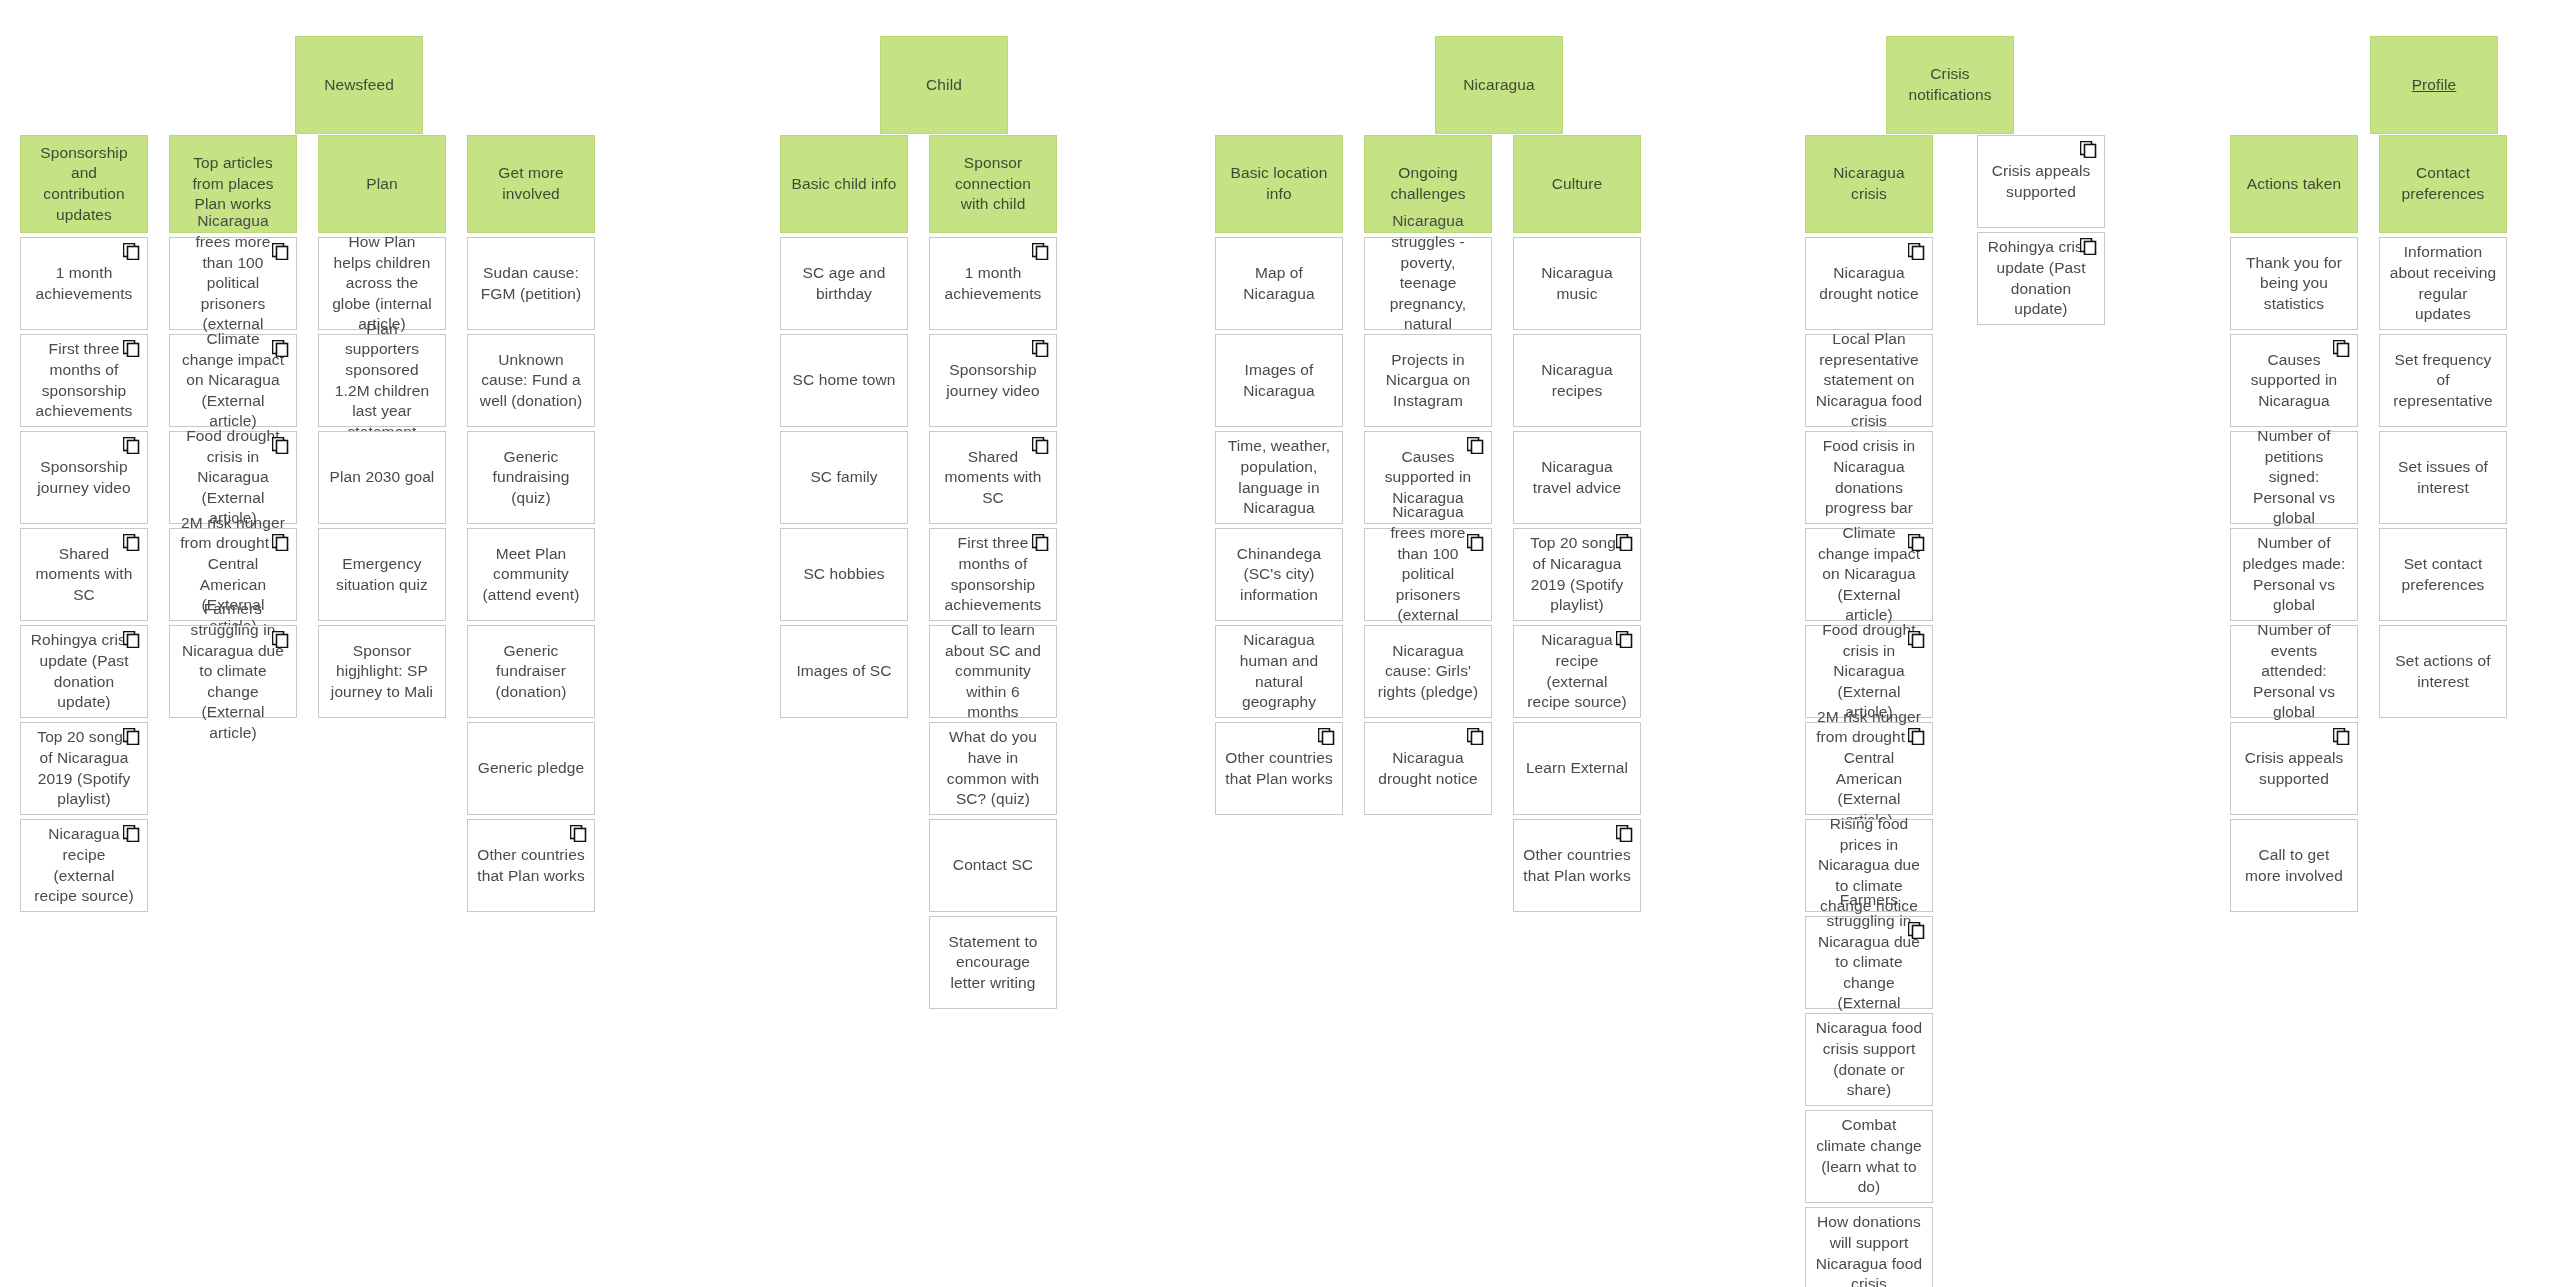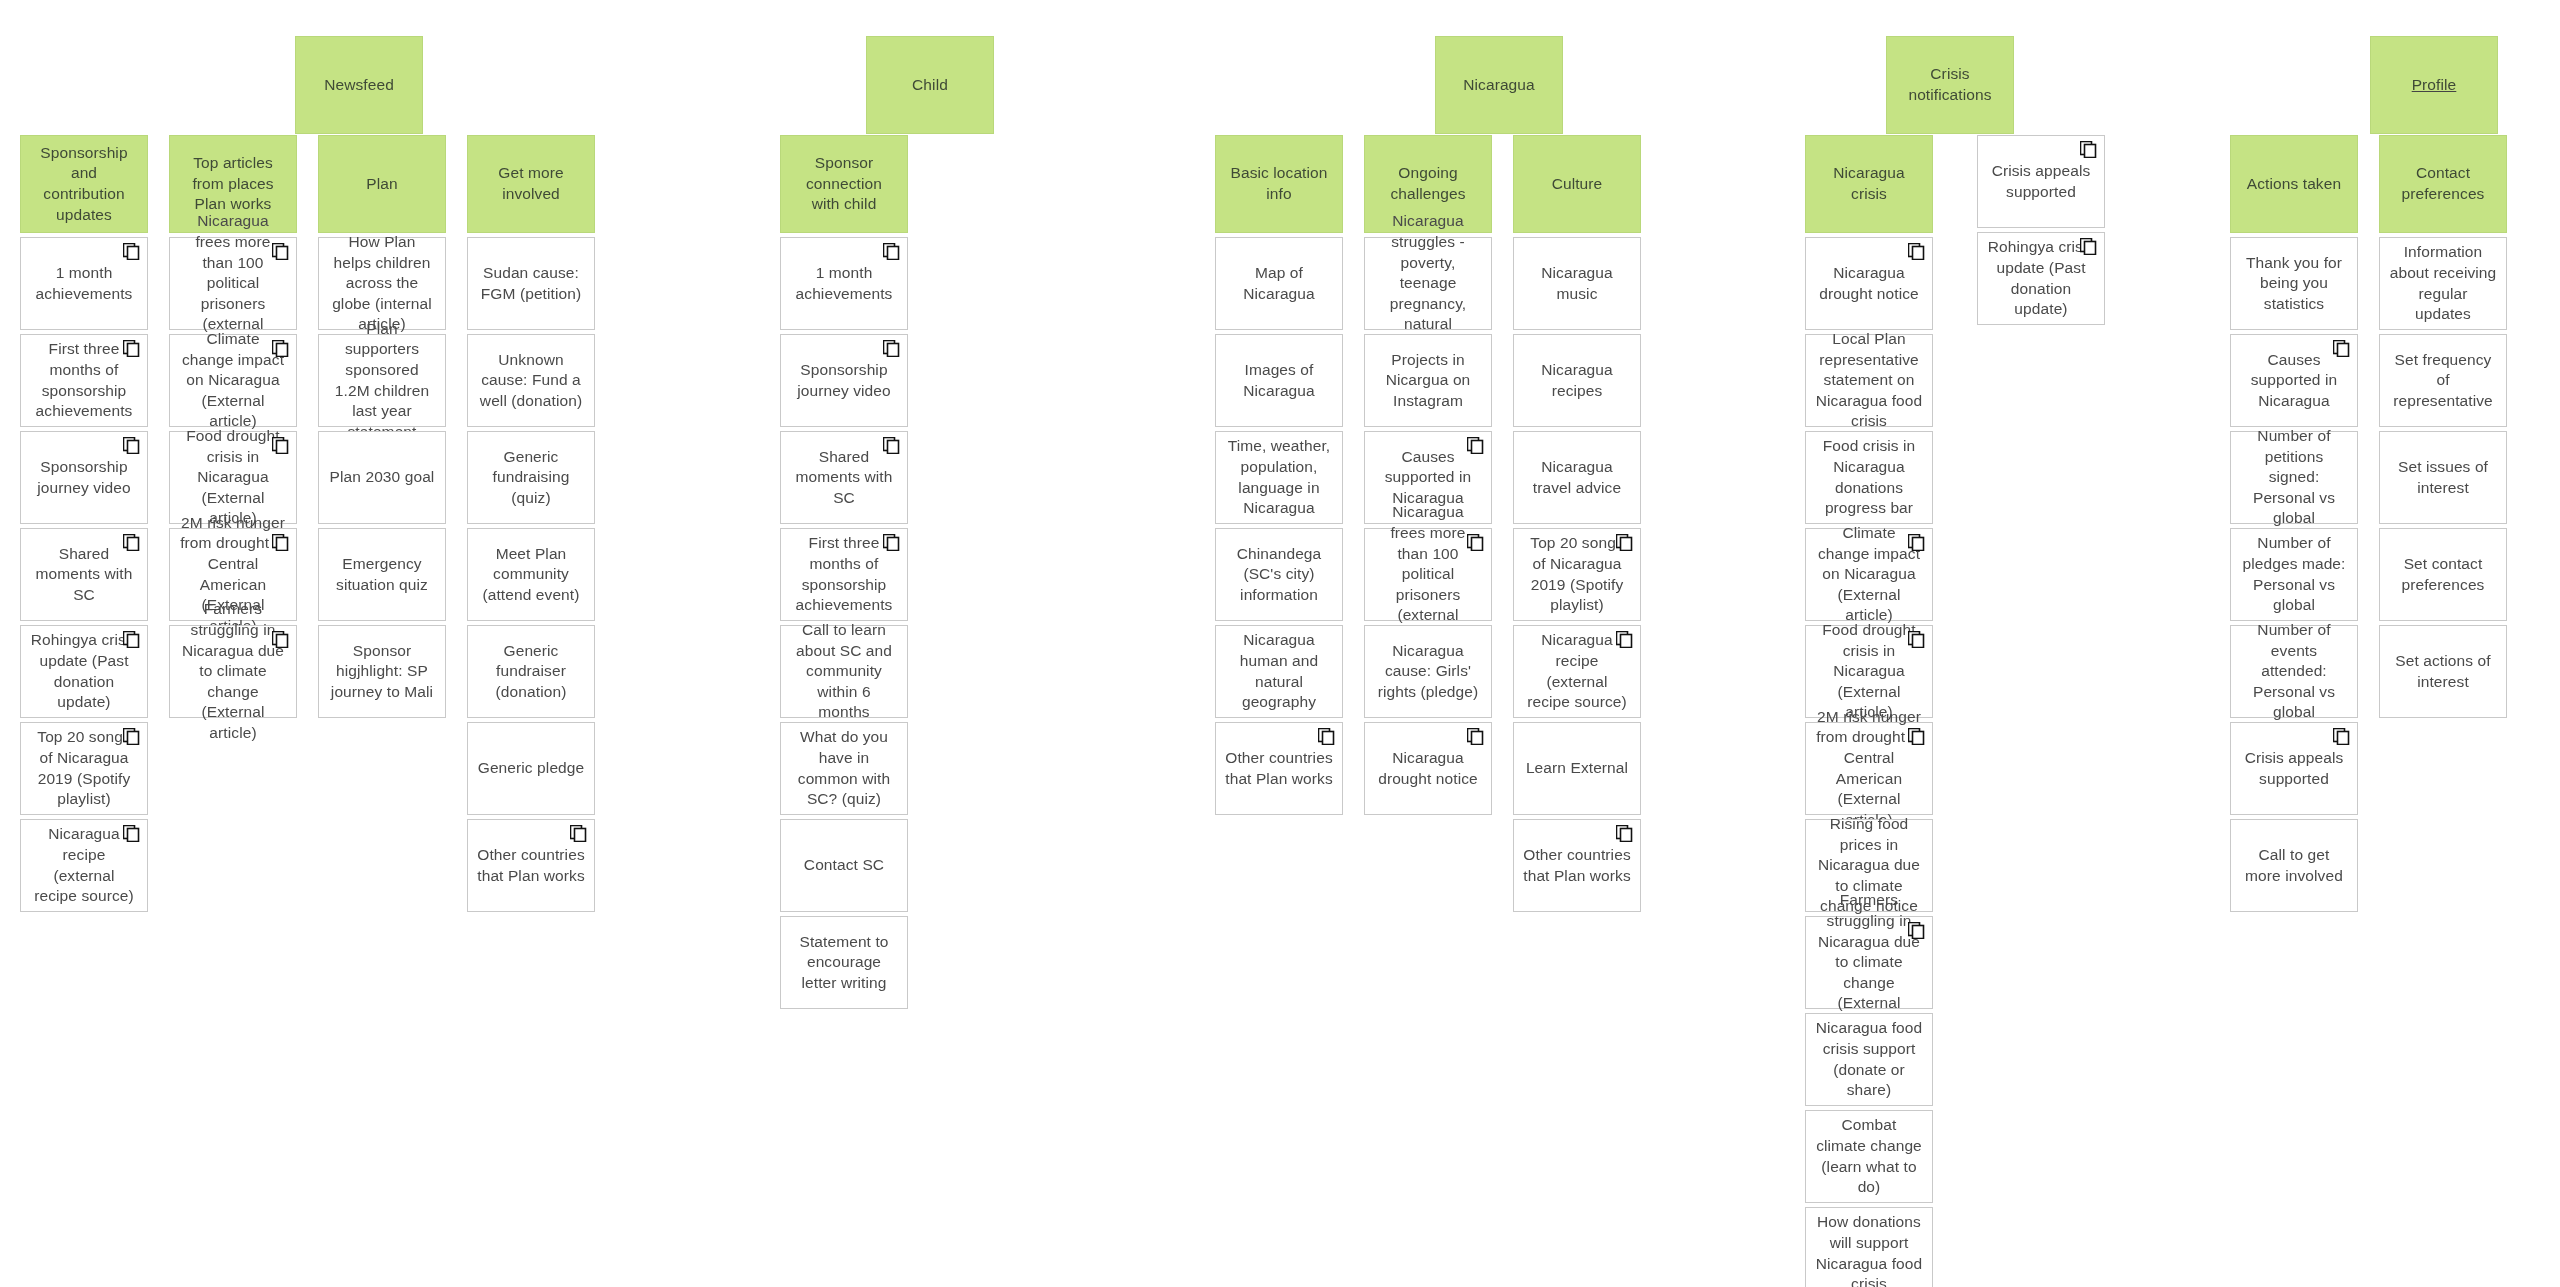--- a/index.html
+++ b/index.html
@@ -274,26 +274,46 @@
               <svg viewBox="0 0 17 17" width="17" height="17" aria-hidden="true">
                 <rect x="0.5" y="0.5" width="11" height="13" fill="#ffffff" stroke="#111111" stroke-width="1.6"></rect>
                 <rect x="4.5" y="3.5" width="11" height="13" fill="#ffffff" stroke="#111111" stroke-width="1.6"></rect>
               </svg>
             </span>
           </div>
         </div>
       </div>
     </div>
     <div class="section" style="left: 780px;">
-      <div class="section-head" style="left: 86px;">
+      <div class="section-head" style="left: 100px;">
         <div class="box box-green root">
           <span>Child</span>
         </div>
       </div>
       <div class="cols">
+        <div class="column">
+          <div class="box box-green col-head">
+            <span>Basic child info</span>
+          </div>
+          <div class="box box-white">
+            <span>SC age and birthday</span>
+          </div>
+          <div class="box box-white">
+            <span>SC home town</span>
+          </div>
+          <div class="box box-white">
+            <span>SC family</span>
+          </div>
+          <div class="box box-white">
+            <span>SC hobbies</span>
+          </div>
+          <div class="box box-white">
+            <span>Images of SC</span>
+          </div>
+        </div>
         <div class="column">
           <div class="box box-green col-head">
             <span>Sponsor connection with child</span>
           </div>
           <div class="box box-white">
             <span>1 month achievements</span>
             <span class="dup-icon">
               <svg viewBox="0 0 17 17" width="17" height="17" aria-hidden="true">
                 <rect x="0.5" y="0.5" width="11" height="13" fill="#ffffff" stroke="#111111" stroke-width="1.6"></rect>
                 <rect x="4.5" y="3.5" width="11" height="13" fill="#ffffff" stroke="#111111" stroke-width="1.6"></rect>

